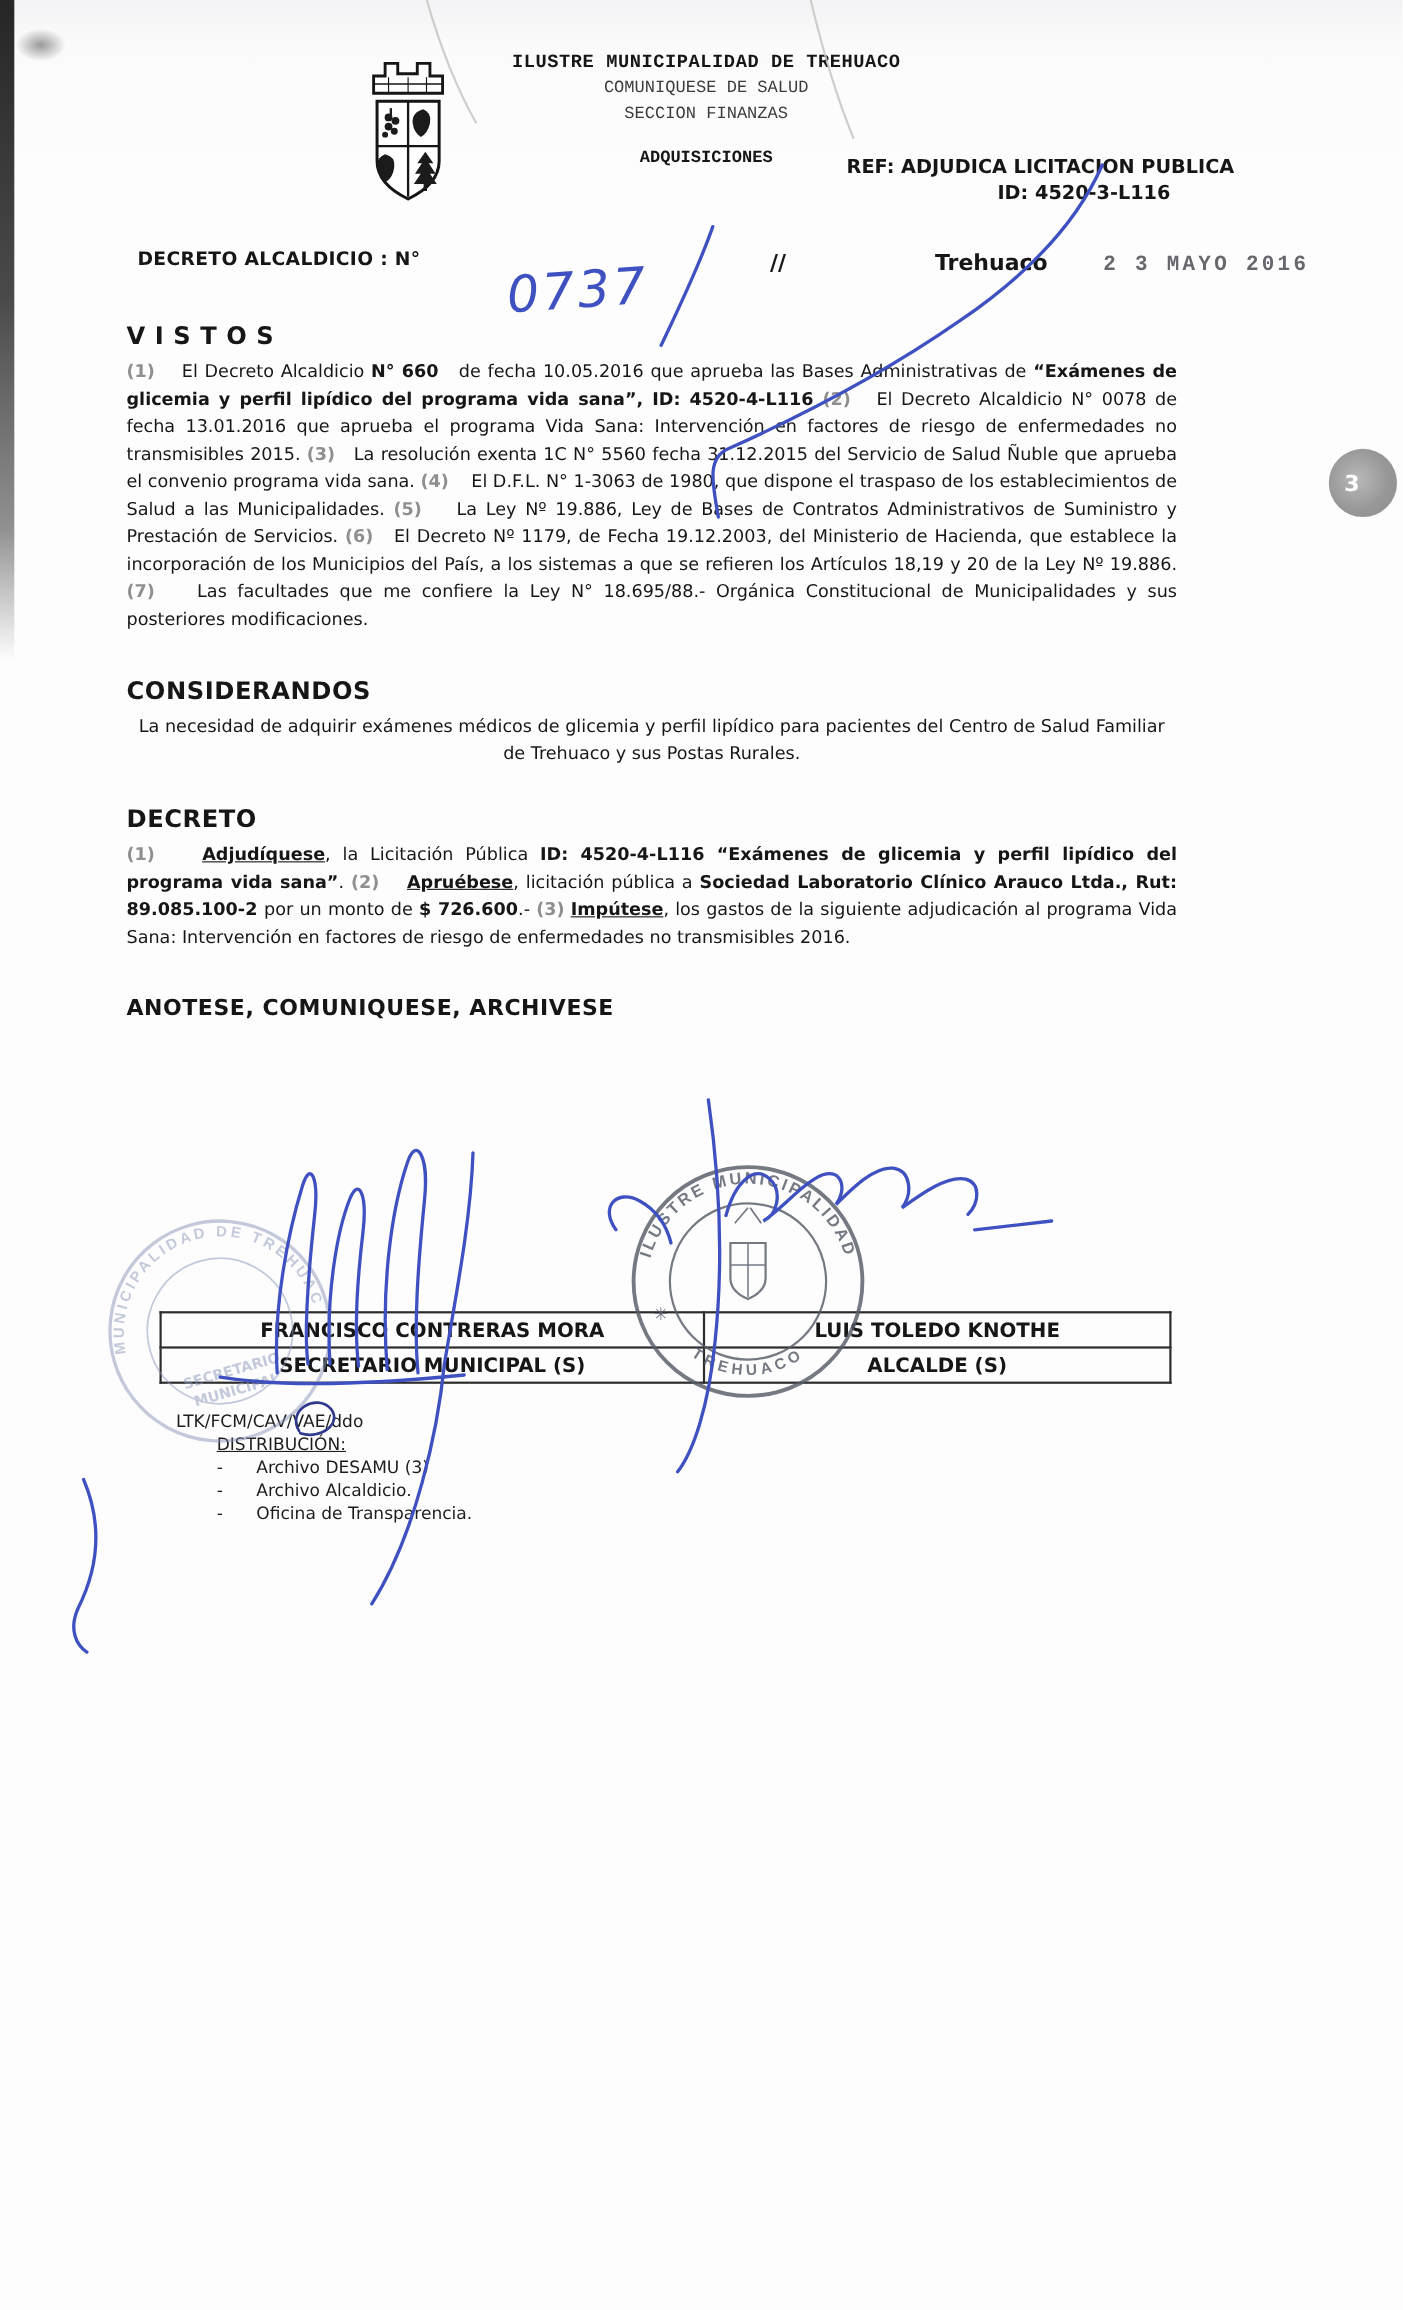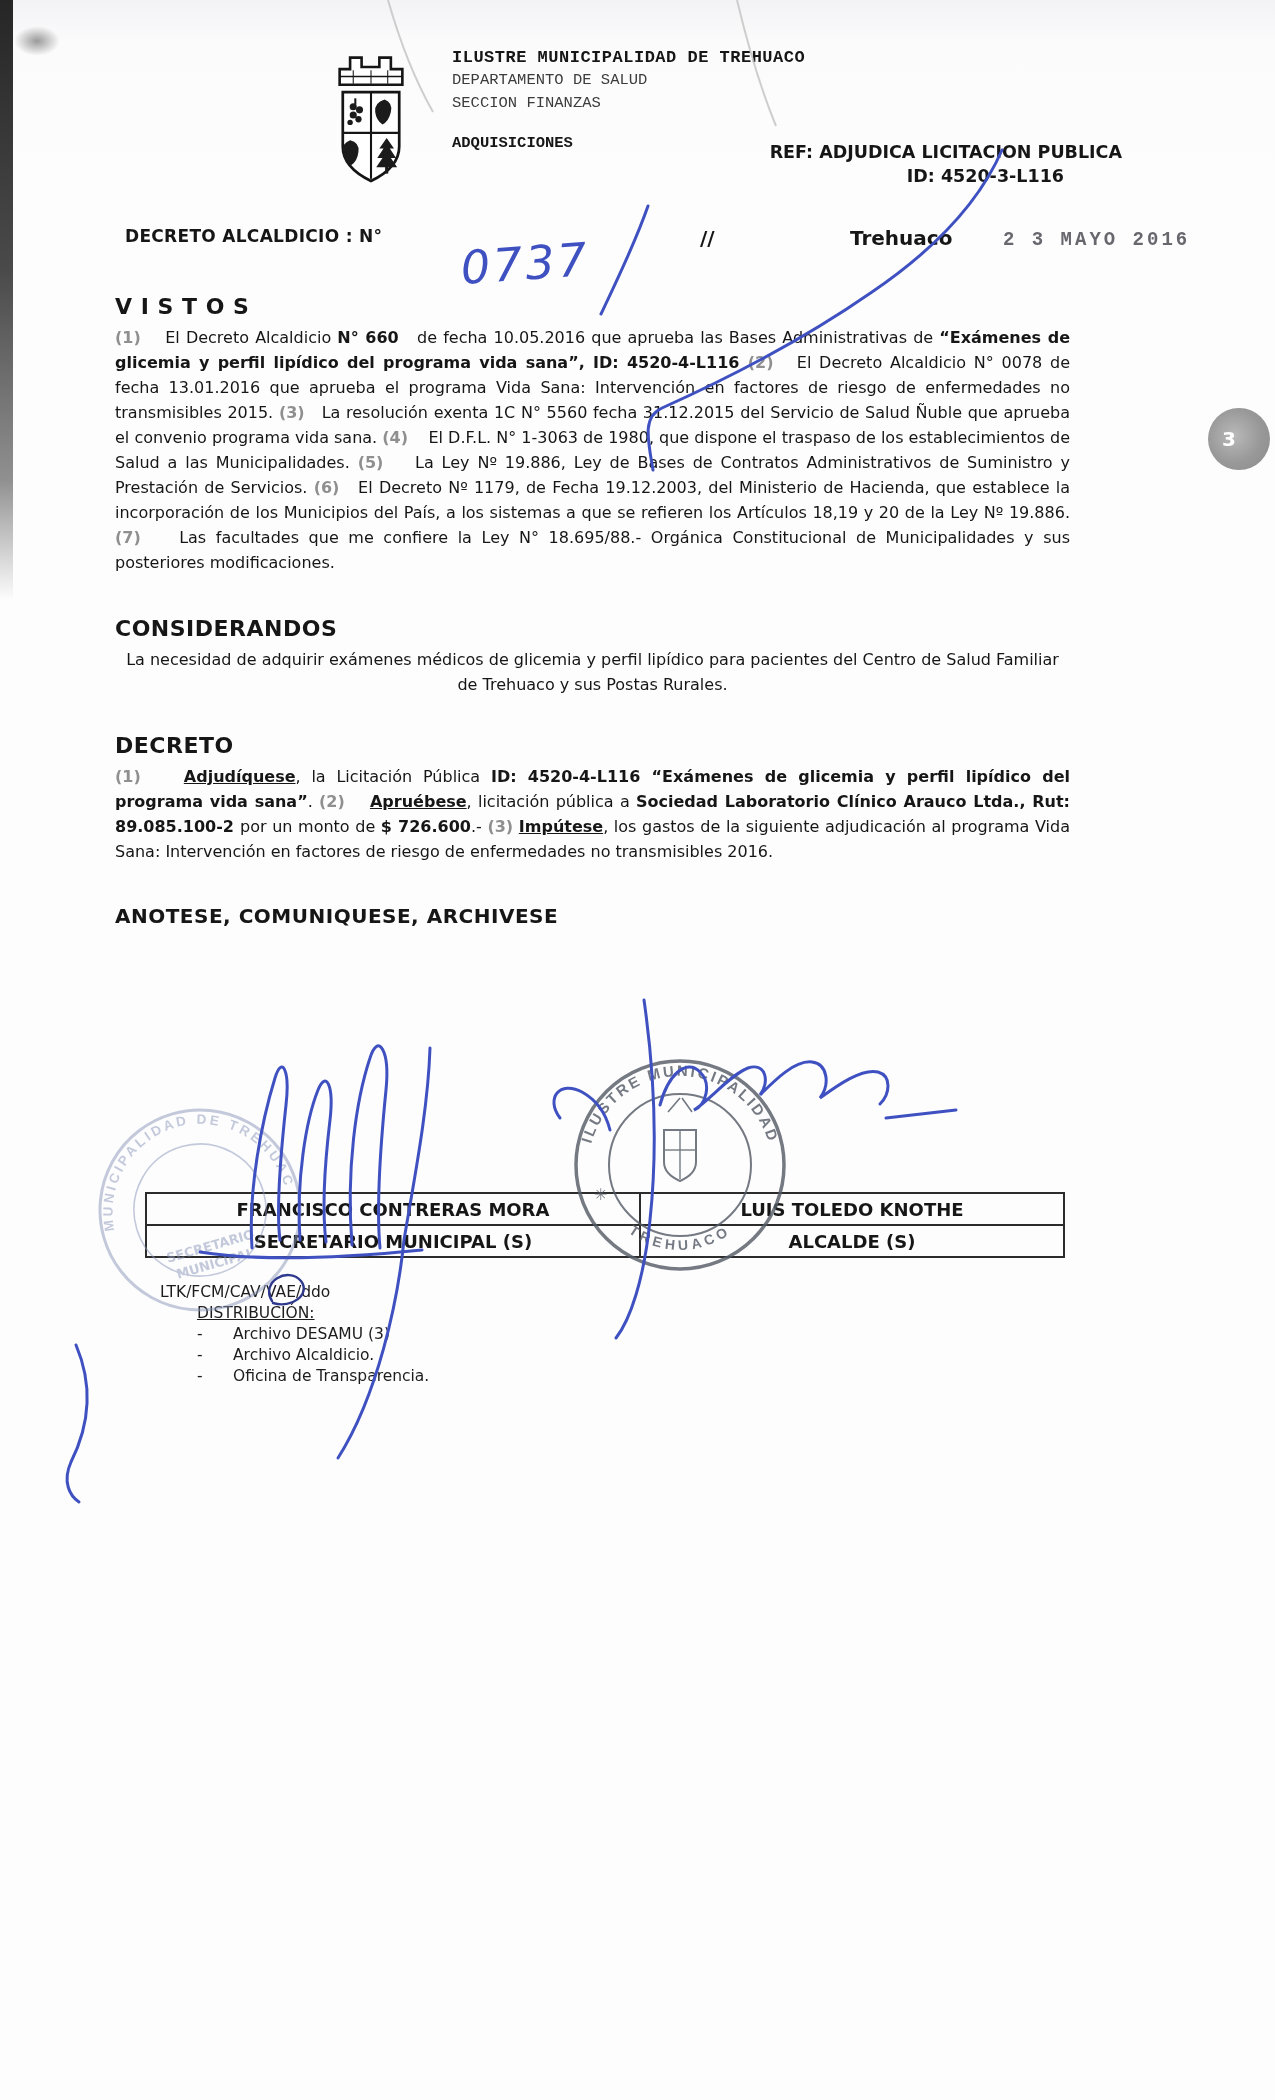--- a/index.html
+++ b/index.html
@@ -10,21 +10,21 @@
   }
   .page{position:absolute;inset:0;
     background:linear-gradient(180deg,#f3f3f5 0%,#fbfbfc 2%,#fdfdfe 8%,#fdfdfe 100%);}
   
   .edge-strip{position:absolute;left:0;top:0;width:13px;height:600px;
     background:linear-gradient(180deg,#262626 0%,#4a4a4a 45%,#909090 80%,rgba(160,160,160,0) 100%);}
   .corner-blot{position:absolute;left:14px;top:26px;width:46px;height:30px;border-radius:50%;
     background:radial-gradient(ellipse at center,#9a9a9a 0%,rgba(200,200,200,0) 70%);}
   
   .crest{position:absolute;left:318px;top:44px;width:106px;height:162px;}
-  .org{position:absolute;left:452px;top:46px;width:380px;text-align:left;
+  .org{position:absolute;left:452px;top:46px;width:380px;text-align:center;
     font-family:"Liberation Mono","DejaVu Sans Mono",monospace;line-height:23px;}
   .org-l1{font-size:17px;font-weight:bold;letter-spacing:.5px;}
   .org-l2,.org-l3{font-size:15.5px;color:#3c3c3c;}
   .org-l4{font-size:15.5px;font-weight:bold;margin-top:17px;}
   .ref{position:absolute;right:153px;top:140px;text-align:right;font-weight:bold;font-size:17.5px;line-height:24px;}
   .ref-id{padding-right:58px;}
   
   .decree-label{position:absolute;left:125px;top:226px;font-size:17px;font-weight:bold;letter-spacing:.3px;}
   .decree-sep{position:absolute;left:700px;top:226px;font-size:20px;font-weight:bold;}
   .decree-city{position:absolute;left:850px;top:226px;font-size:20px;font-weight:bold;}
@@ -89,21 +89,21 @@
         <rect x="34" y="52" width="2" height="6"></rect>
       <path d="M63,53 q8,3 6,12 q-2,9 -8,12 q-6,-4 -7,-12 q-1,-9 9,-12 Z"></path>
       <path d="M30,92 q9,2 8,11 q-1,9 -7,13 q-7,-4 -8,-13 q-1,-8 7,-11 Z"></path>
       <path d="M65,90 l7,10 h-4 l6,9 h-5 l6,9 h-20 l6,-9 h-5 l6,-9 h-4 Z"></path>
       <rect x="63.5" y="117" width="3" height="7"></rect>
     </g>
   </svg>
 
   <div class="org">
     <div class="org-l1">ILUSTRE MUNICIPALIDAD DE TREHUACO</div>
-    <div class="org-l2">DEPARTAMENTO DE SALUD</div>
+    <div class="org-l2">COMUNIQUESE DE SALUD</div>
     <div class="org-l3">SECCION  FINANZAS</div>
     <div class="org-l4">ADQUISICIONES</div>
   </div>
 
   <div class="ref">
     <div>REF: ADJUDICA  LICITACION PUBLICA</div>
     <div class="ref-id">ID: 4520-3-L116</div>
   </div>
 
   <div class="decree-label">DECRETO ALCALDICIO : N°</div>

